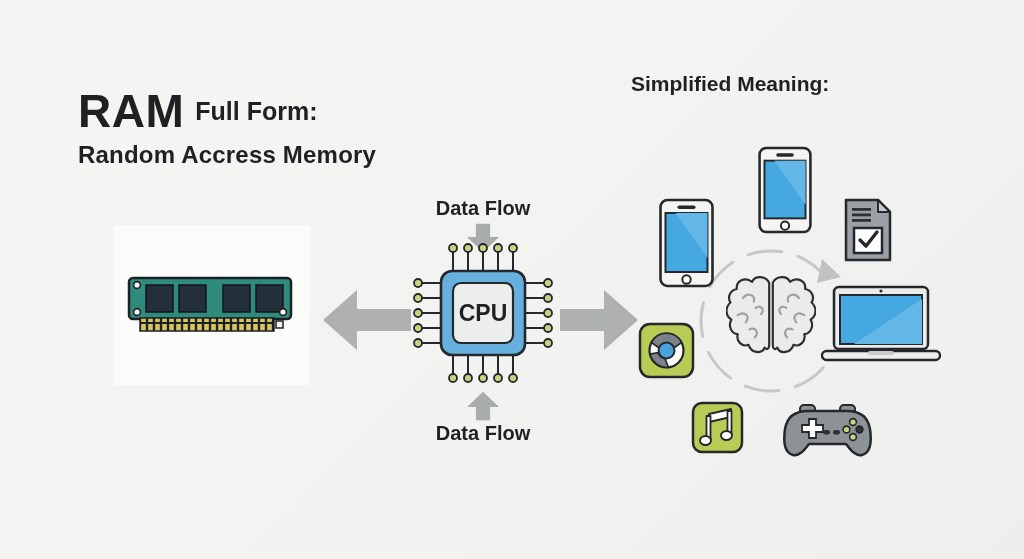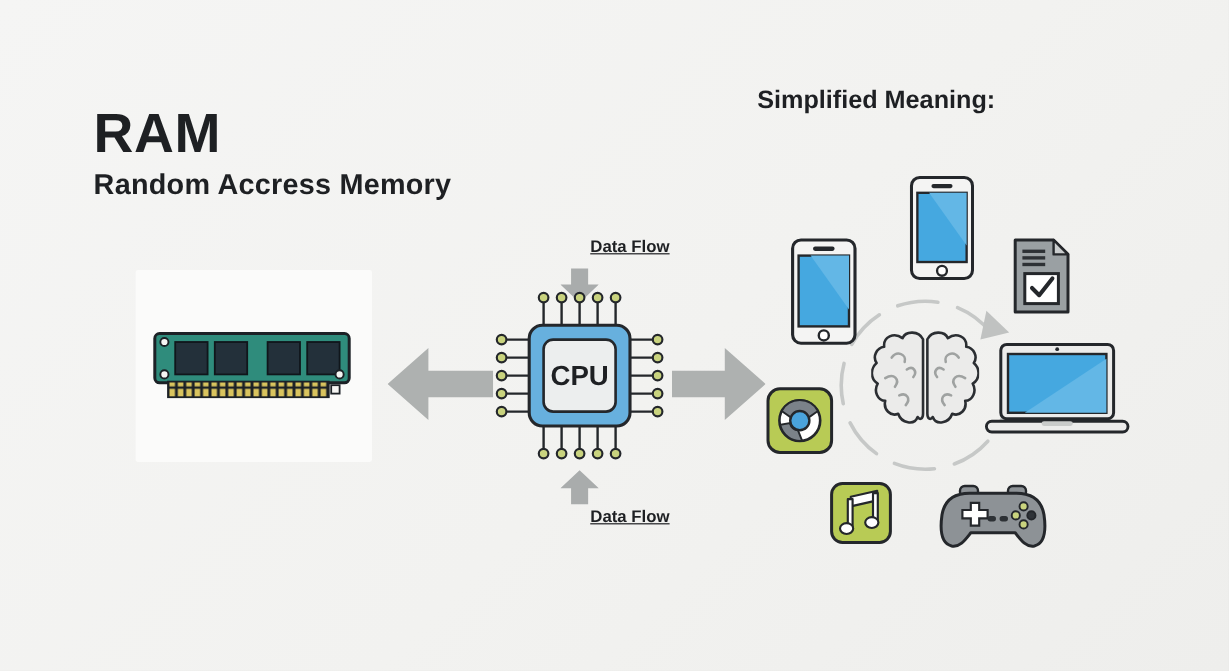--- a/index.html
+++ b/index.html
@@ -28,34 +28,35 @@
   #meaning-heading{font-size:21px;font-weight:700;}
   #meaning-sub{font-size:23px;font-weight:400;color:#2b2d30;margin-top:3px;}
 
   
   #ram-card{
     left:113px;top:225px;width:197px;height:160px;
     background:#fbfbfa;border-radius:2px;
   }
 
   
-  .flow-label{width:150px;text-align:right;font-size:14px;font-weight:700;text-decoration:underline;}
+  .flow-label{width:150px;text-align:center;font-size:20px;font-weight:700;}
   #flow-label-top{left:408px;top:197px;}
   #flow-label-bottom{left:408px;top:422px;}
 
   svg{display:block;}
 </style>
 </head>
 <body>
 
 <div id="stage">
 
   <div class="abs" id="title-block">
     <div id="title-line1">
       <span id="title-acronym">RAM</span>
+      <span id="title-label">Full Form:</span>
     </div>
     <div id="title-expansion">Random Accress Memory</div>
   </div>
 
   <div class="abs" id="meaning-block">
     <div id="meaning-heading">Simplified Meaning:</div>
   </div>
 
   <div class="abs" id="ram-card">
     <svg class="abs" style="left:13px;top:50px;" width="170" height="60" viewBox="0 0 170 60">

